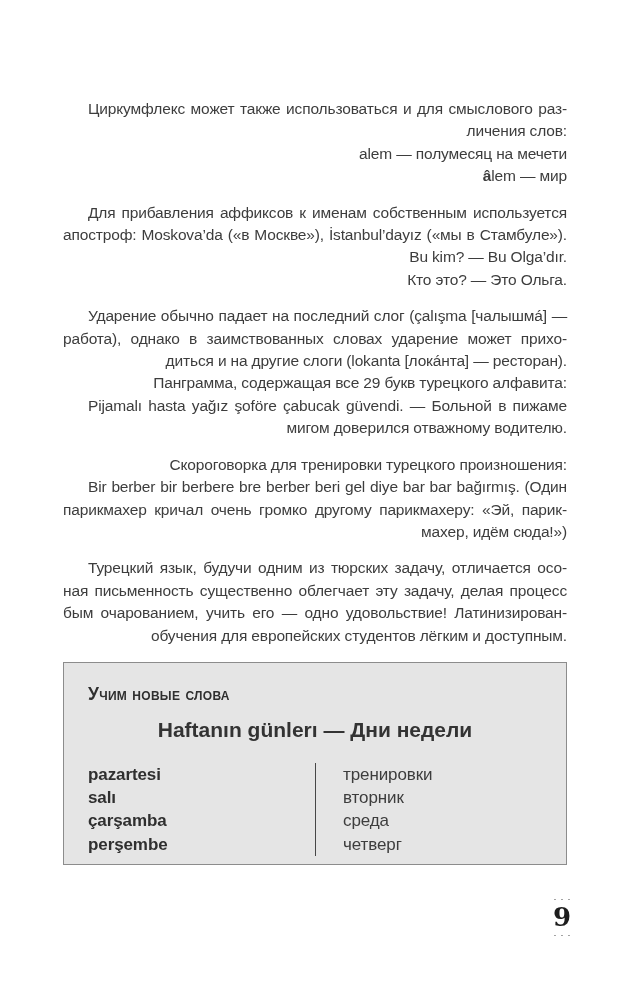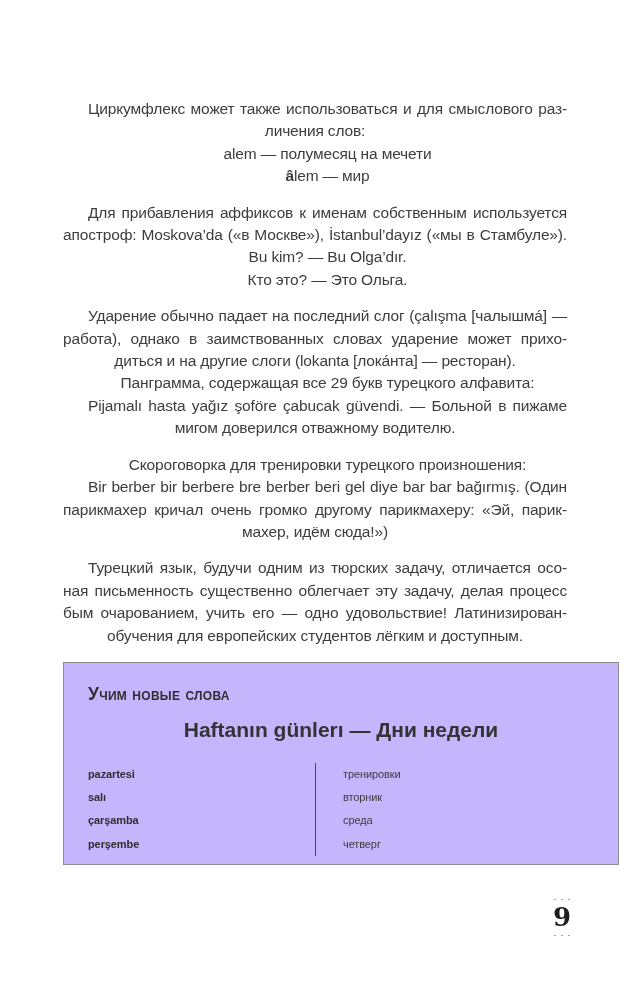--- a/index.html
+++ b/index.html
@@ -18,34 +18,34 @@
     left: 63px;
     top: 98px;
     width: 504px;
   }
   .para { margin: 0; }
   .para + .para { margin-top: 14px; }
   .line {
     font-size: 15.5px;
     line-height: 22.4px;
     letter-spacing: -0.15px;
-    text-align: center;
+    text-align: right;
     white-space: normal;
   }
   .line.indent { text-indent: 25px; }
   .line.j { text-align: justify; text-align-last: justify; }
   .line .b { font-weight: 700; }
 
   .vocab-box {
     box-sizing: border-box;
     margin-top: 15px;
-    width: 556px;
+    width: 504px;
     border: 1.5px solid #8c8c8c;
     padding: 20px 24px 8px 24px;
-    background: #c4b5fd;
+    background: #e5e5e5;
   }
   .vocab-heading {
     font-variant: small-caps;
     font-weight: 700;
     font-size: 17.5px;
     line-height: 22px;
     letter-spacing: 0.3px;
     color: #2f2f2f;
   }
   .vocab-title {
@@ -57,21 +57,21 @@
     color: #333333;
   }
   .vocab-table {
     display: flex;
     margin-top: 22px;
   }
   .vocab-col-left { width: 227px; }
   .vocab-divider { width: 0; border-left: 1.2px solid #474747; }
   .vocab-col-right { padding-left: 27px; flex: 1; }
   .vline {
-    font-size: 11px;
+    font-size: 17px;
     line-height: 23.2px;
     letter-spacing: -0.1px;
   }
   .vline.tr { font-weight: 700; color: #2f2f2f; }
   .vline.ru { font-weight: 400; color: #3d3d3d; }
 
   .page-footer {
     position: absolute;
     top: 896px;
     left: 536px;

